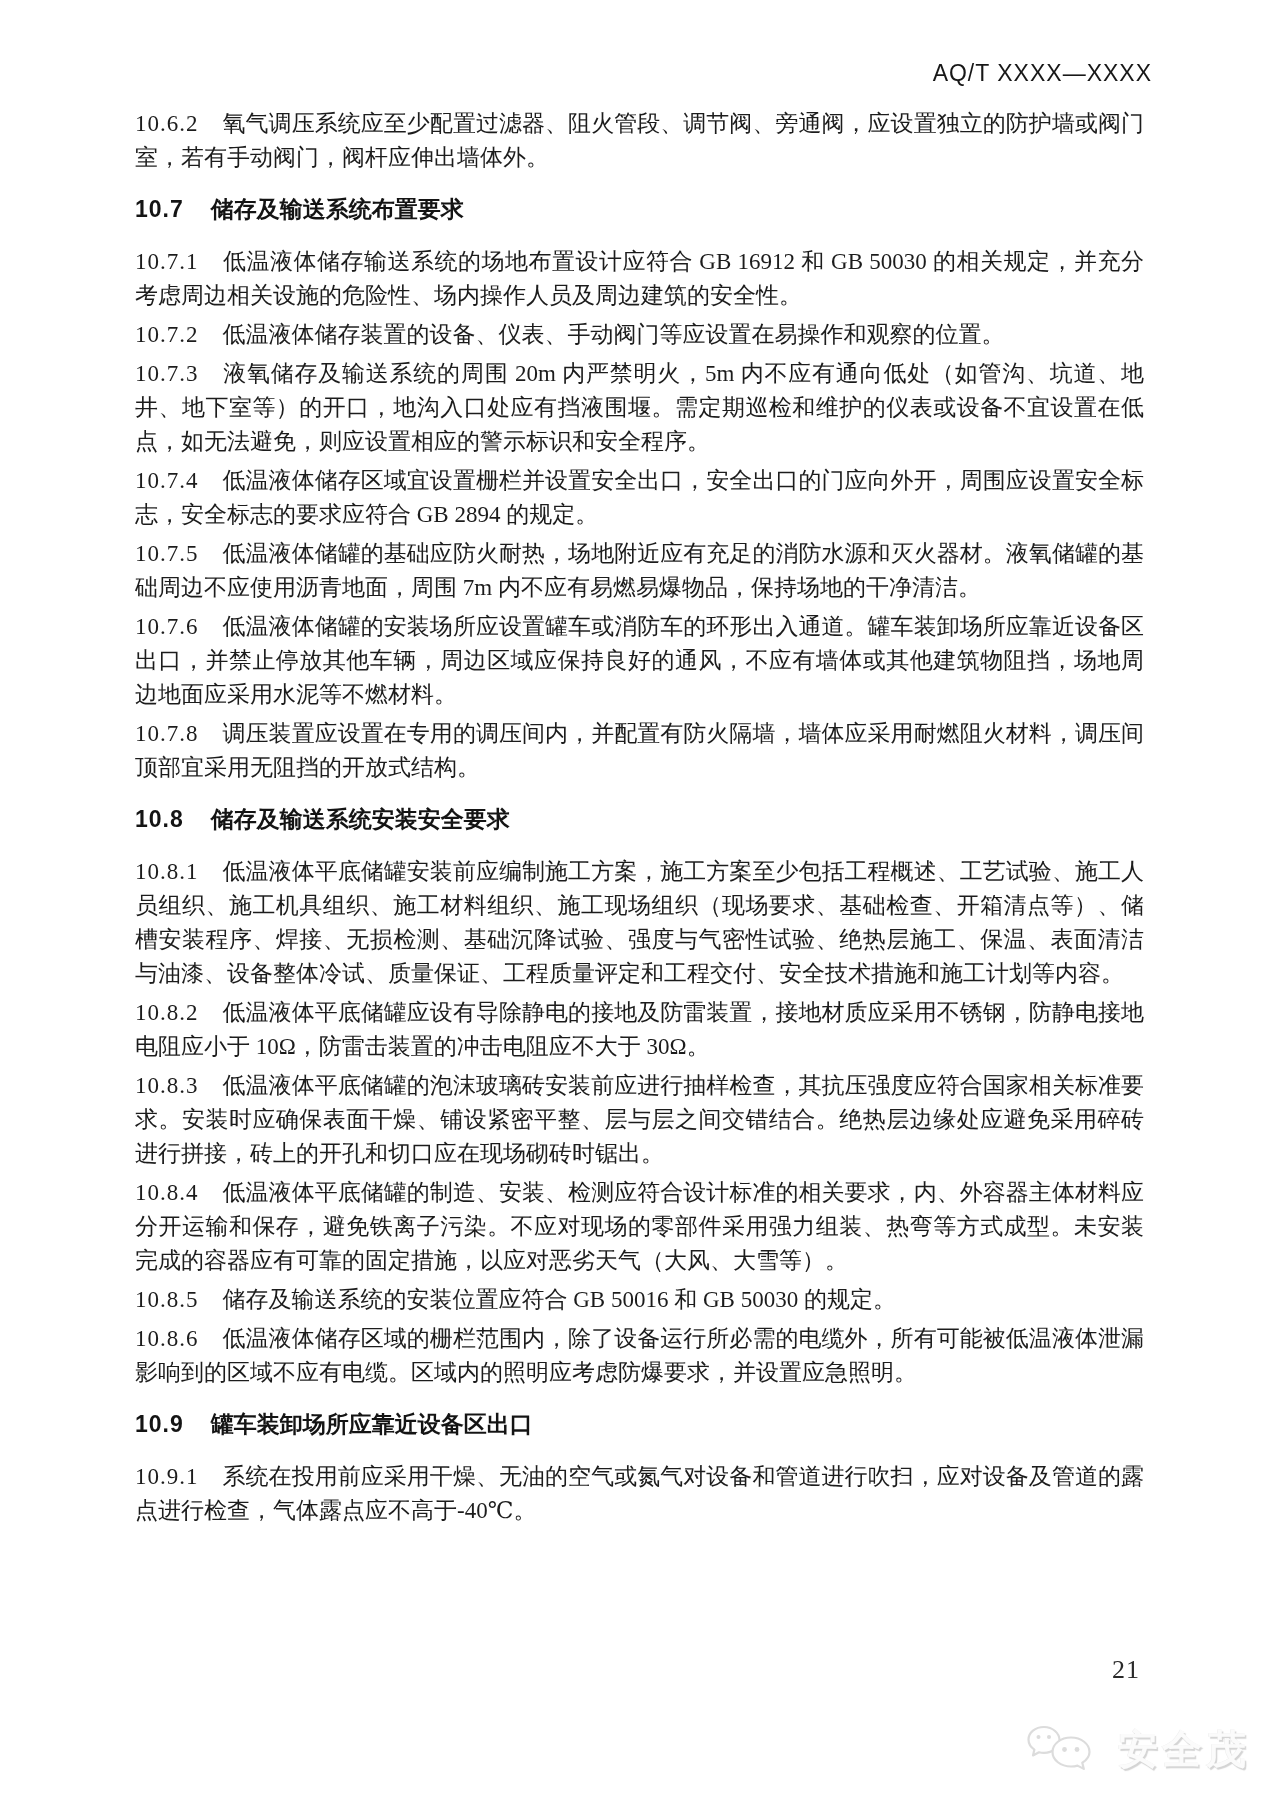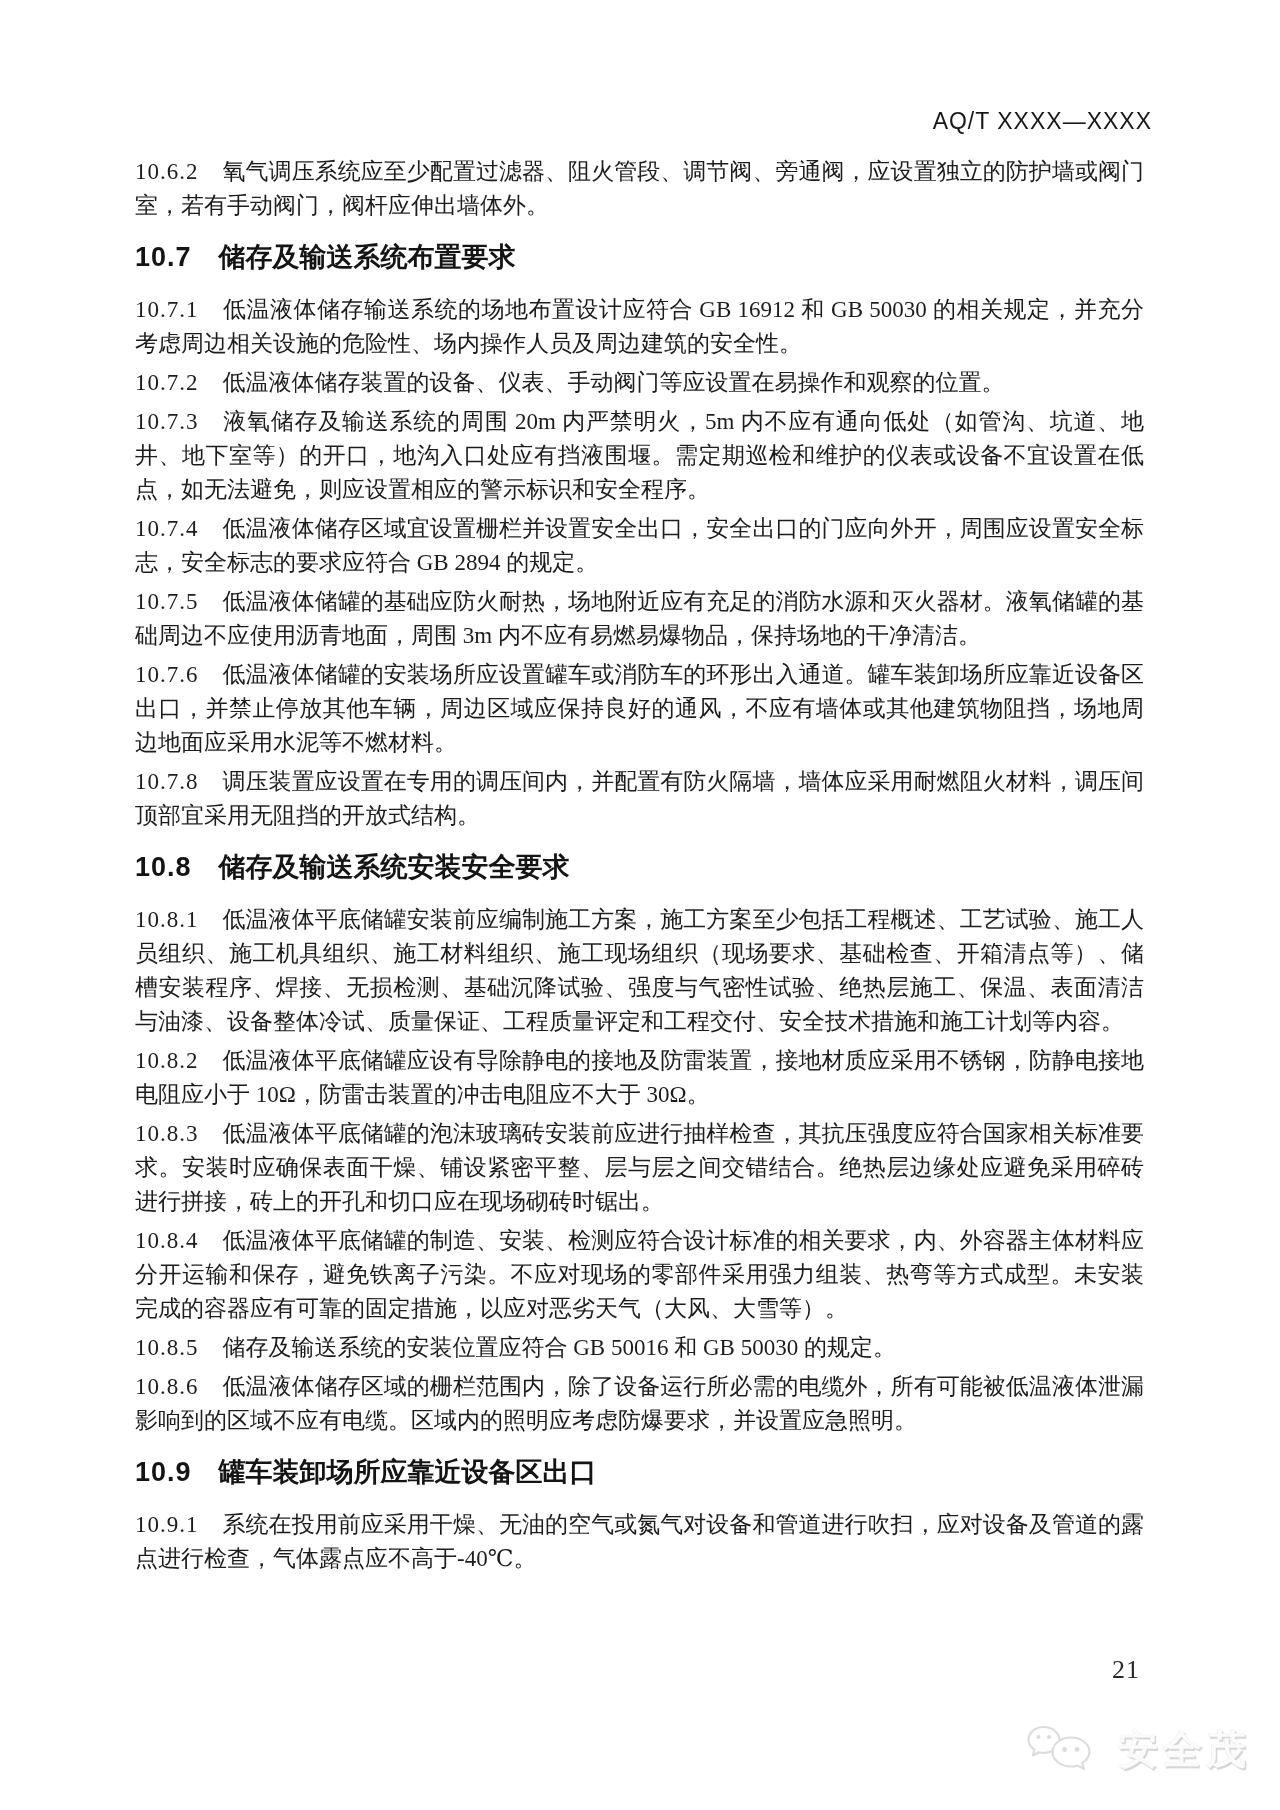--- a/index.html
+++ b/index.html
@@ -6,21 +6,21 @@
   body {
     width: 1280px; height: 1810px;
     position: relative;
     overflow: hidden;
     font-family: "Liberation Serif", "DejaVu Serif", serif;
     color: #1c1c1c;
   }
   .page {
     box-sizing: border-box;
     width: 1280px; height: 1810px;
-    padding: 108px 128px 0 135px;
+    padding: 60px 128px 0 135px;
     position: relative;
   }
   .header {
     text-align: right;
     font-family: "Liberation Sans", "DejaVu Sans", sans-serif;
     font-size: 23px;
     letter-spacing: 1px;
     color: #171717;
     margin: 0 0 20px 0;
   }
@@ -32,21 +32,21 @@
     text-align: justify;
   }
   .clause-para .num {
     padding-right: 24px;
     letter-spacing: 1px;
     white-space: nowrap;
   }
   .clause-heading {
     font-family: "Liberation Sans", "DejaVu Sans", sans-serif;
     font-weight: bold;
-    font-size: 27px;
+    font-size: 23px;
     line-height: 34px;
     margin: 17px 0 19px 0;
     text-align: left;
     color: #141414;
   }
   .clause-heading .num { padding-right: 27px; letter-spacing: 1px; }
   .page-number {
     position: absolute;
     top: 1655px;
     right: 140px;
@@ -101,21 +101,21 @@
 
   <p class="clause-para">
     <span class="num">10.7.3</span><span class="txt">液氧储存及输送系统的周围 20m 内严禁明火，5m 内不应有通向低处（如管沟、坑道、地井、地下室等）的开口，地沟入口处应有挡液围堰。需定期巡检和维护的仪表或设备不宜设置在低点，如无法避免，则应设置相应的警示标识和安全程序。</span>
   </p>
 
   <p class="clause-para">
     <span class="num">10.7.4</span><span class="txt">低温液体储存区域宜设置栅栏并设置安全出口，安全出口的门应向外开，周围应设置安全标志，安全标志的要求应符合 GB 2894 的规定。</span>
   </p>
 
   <p class="clause-para">
-    <span class="num">10.7.5</span><span class="txt">低温液体储罐的基础应防火耐热，场地附近应有充足的消防水源和灭火器材。液氧储罐的基础周边不应使用沥青地面，周围 3m 内不应有易燃易爆物品，保持场地的干净清洁。</span>
+    <span class="num">10.7.5</span><span class="txt">低温液体储罐的基础应防火耐热，场地附近应有充足的消防水源和灭火器材。液氧储罐的基础周边不应使用沥青地面，周围 7m 内不应有易燃易爆物品，保持场地的干净清洁。</span>
   </p>
 
   <p class="clause-para">
     <span class="num">10.7.6</span><span class="txt">低温液体储罐的安装场所应设置罐车或消防车的环形出入通道。罐车装卸场所应靠近设备区出口，并禁止停放其他车辆，周边区域应保持良好的通风，不应有墙体或其他建筑物阻挡，场地周边地面应采用水泥等不燃材料。</span>
   </p>
 
 
   <p class="clause-para">
     <span class="num">10.7.8</span><span class="txt">调压装置应设置在专用的调压间内，并配置有防火隔墙，墙体应采用耐燃阻火材料，调压间顶部宜采用无阻挡的开放式结构。</span>
   </p>

